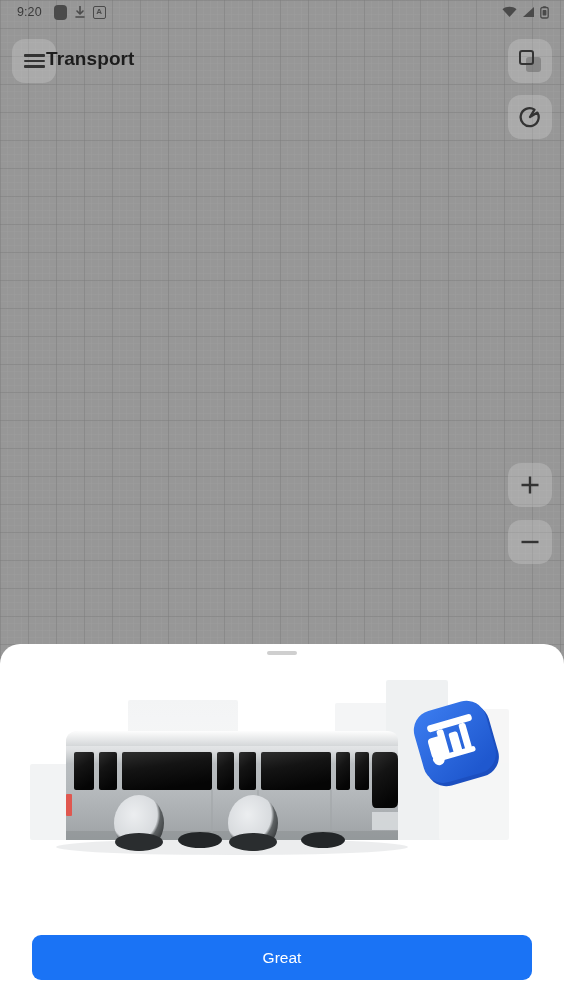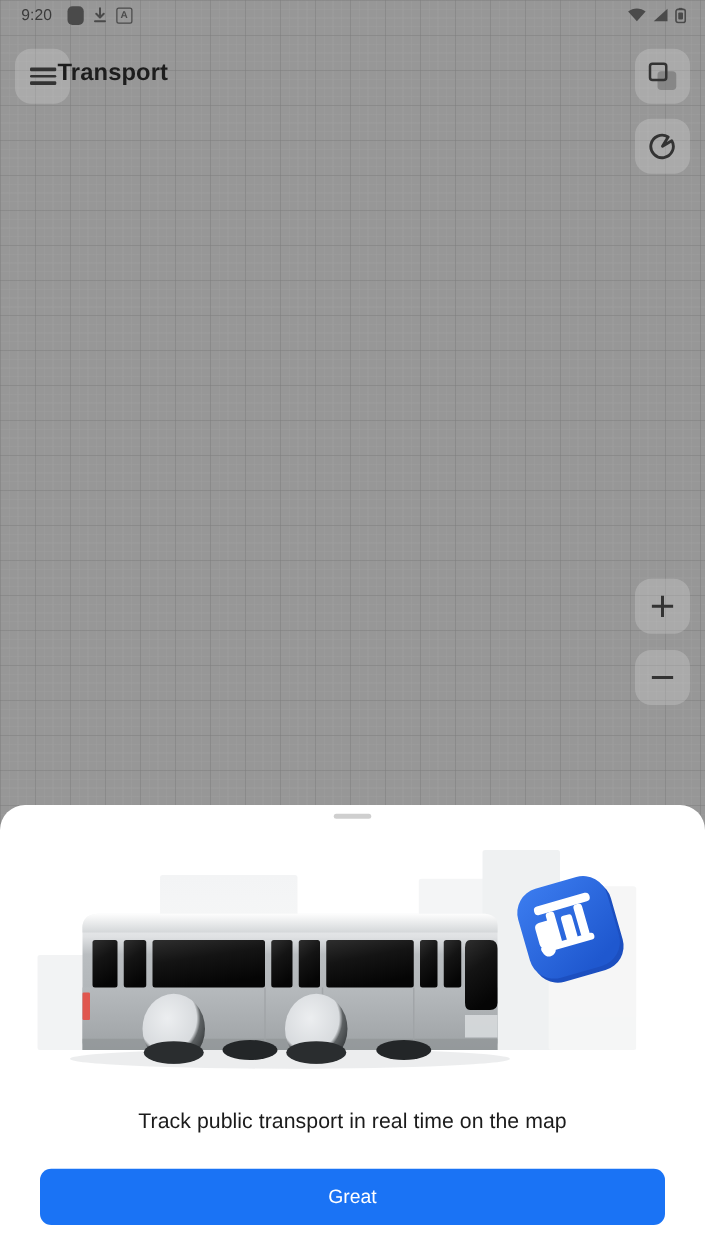--- a/index.html
+++ b/index.html
@@ -391,18 +391,17 @@
             <rect x="45" y="21" width="7" height="27" rx="2.6"></rect>
             <path d="M15 27 h10 v21 h-10 a4 4 0 0 1 -4 -4 v-13 a4 4 0 0 1 4 -4 Z"></path>
             <rect x="33" y="27" width="9" height="21" rx="2.4"></rect>
             <circle cx="17" cy="50" r="5.4"></circle>
             <rect x="11" y="46" width="44" height="5.5" rx="2.6"></rect>
           </g>
         </g>
       </svg>
     </div>
 
-    <div class="caption">Track public transport in real time on the map</div>
 
     <button class="cta">Great</button>
   </div>
 
 </div>
 
 </body></html>

